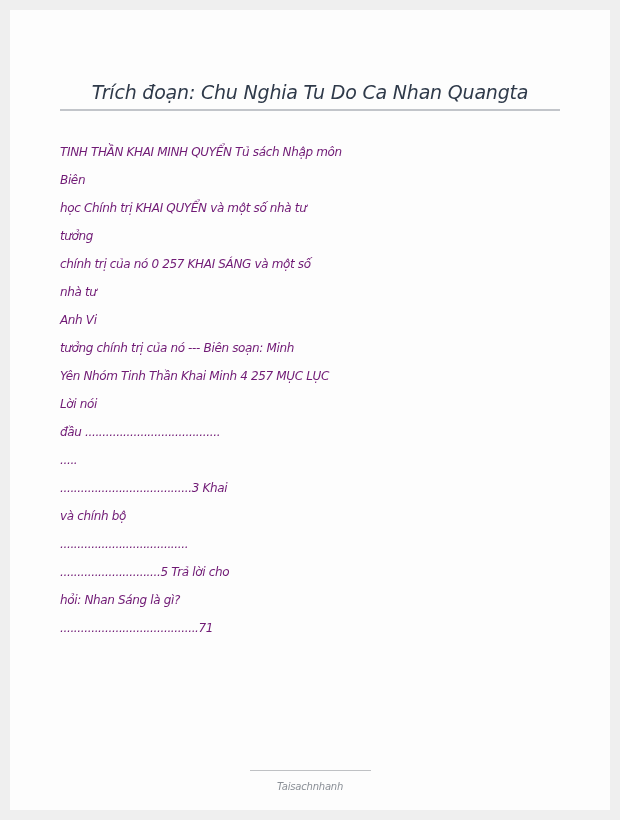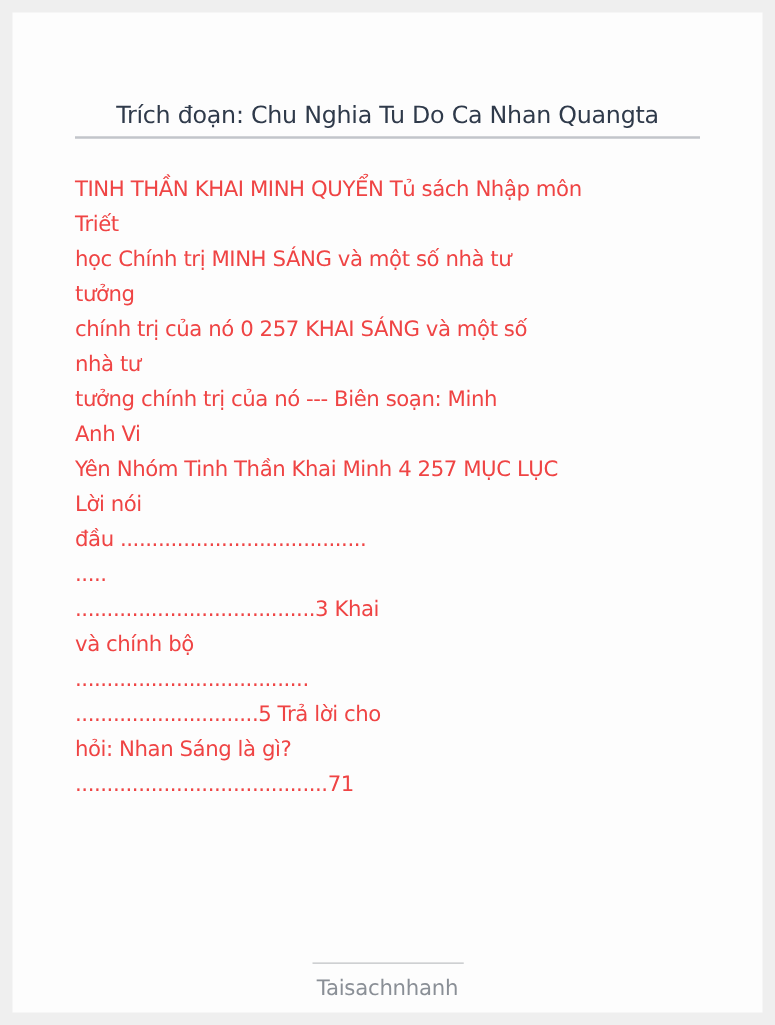--- a/index.html
+++ b/index.html
@@ -14,20 +14,21 @@
     overflow: hidden;
     font-family: "DejaVu Sans", sans-serif;
   }
   .page {
     position: absolute;
     left: 10px;
     top: 10px;
     width: 600px;
     height: 800px;
     background: #fdfdfd;
+    font-style: italic;
   }
   .title {
     position: absolute;
     left: 0;
     top: 71px;
     width: 600px;
     text-align: center;
     font-size: 19px;
     color: #2f3a4a;
     letter-spacing: -0.2px;
@@ -40,62 +41,62 @@
     height: 2px;
     background: #c2c5ca;
   }
   .body-text {
     position: absolute;
     left: 50px;
     top: 128px;
     width: 500px;
   }
   .line {
-    font-size: 17px;
+    font-size: 12px;
     line-height: 28px;
     height: 28px;
-    color: #ef4444;
+    color: #701a75;
     white-space: nowrap;
     letter-spacing: -0.35px;
   }
   .footer-rule {
     position: absolute;
     left: 240px;
     top: 760px;
     width: 121px;
     height: 1px;
     background: #bfc1c4;
   }
   .footer {
     position: absolute;
     left: 0;
     top: 771px;
     width: 600px;
     text-align: center;
-    font-size: 17px;
+    font-size: 10px;
     color: #8a8f96;
     letter-spacing: -0.2px;
   }
 </style>
 </head>
 <body>
 
 <div class="page">
   <div class="title">Trích đoạn: Chu Nghia Tu Do Ca Nhan Quangta</div>
   <div class="title-rule"></div>
 
   <div class="body-text">
     <div class="line">TINH THẦN KHAI MINH QUYỂN Tủ sách Nhập môn</div>
-    <div class="line">Triết</div>
-    <div class="line">học Chính trị MINH SÁNG và một số nhà tư</div>
+    <div class="line">Biên</div>
+    <div class="line">học Chính trị KHAI QUYỂN và một số nhà tư</div>
     <div class="line">tưởng</div>
     <div class="line">chính trị của nó 0 257 KHAI SÁNG và một số</div>
     <div class="line">nhà tư</div>
+    <div class="line">Anh Vi</div>
     <div class="line">tưởng chính trị của nó --- Biên soạn: Minh</div>
-    <div class="line">Anh Vi</div>
     <div class="line">Yên Nhóm Tinh Thần Khai Minh 4 257 MỤC LỤC</div>
     <div class="line">Lời nói</div>
     <div class="line">đầu .......................................</div>
     <div class="line">.....</div>
     <div class="line">......................................3 Khai</div>
     <div class="line">và chính bộ</div>
     <div class="line">.....................................</div>
     <div class="line">.............................5 Trả lời cho</div>
     <div class="line">hỏi: Nhan Sáng là gì?</div>
     <div class="line">........................................71</div>

